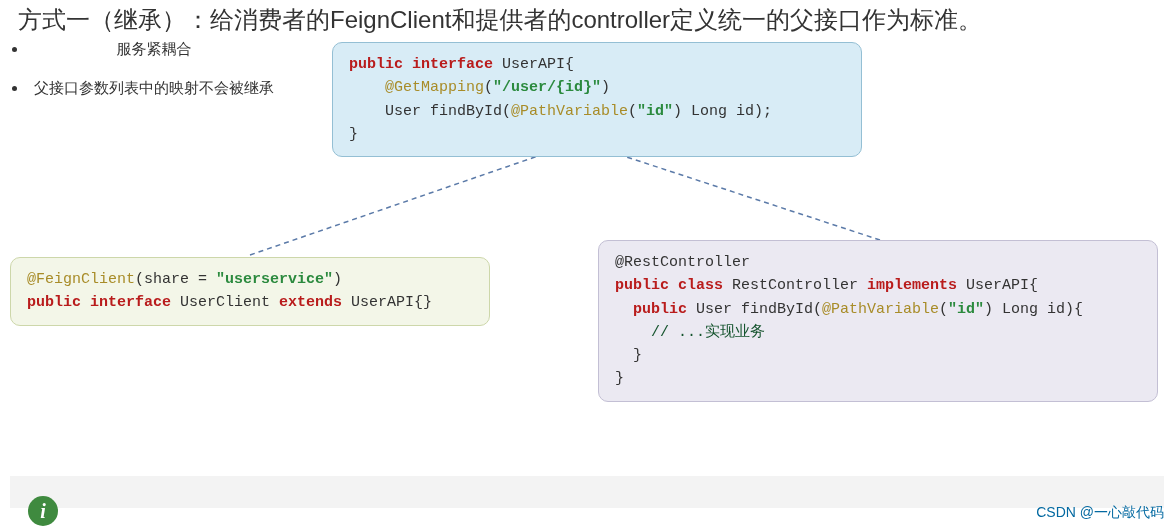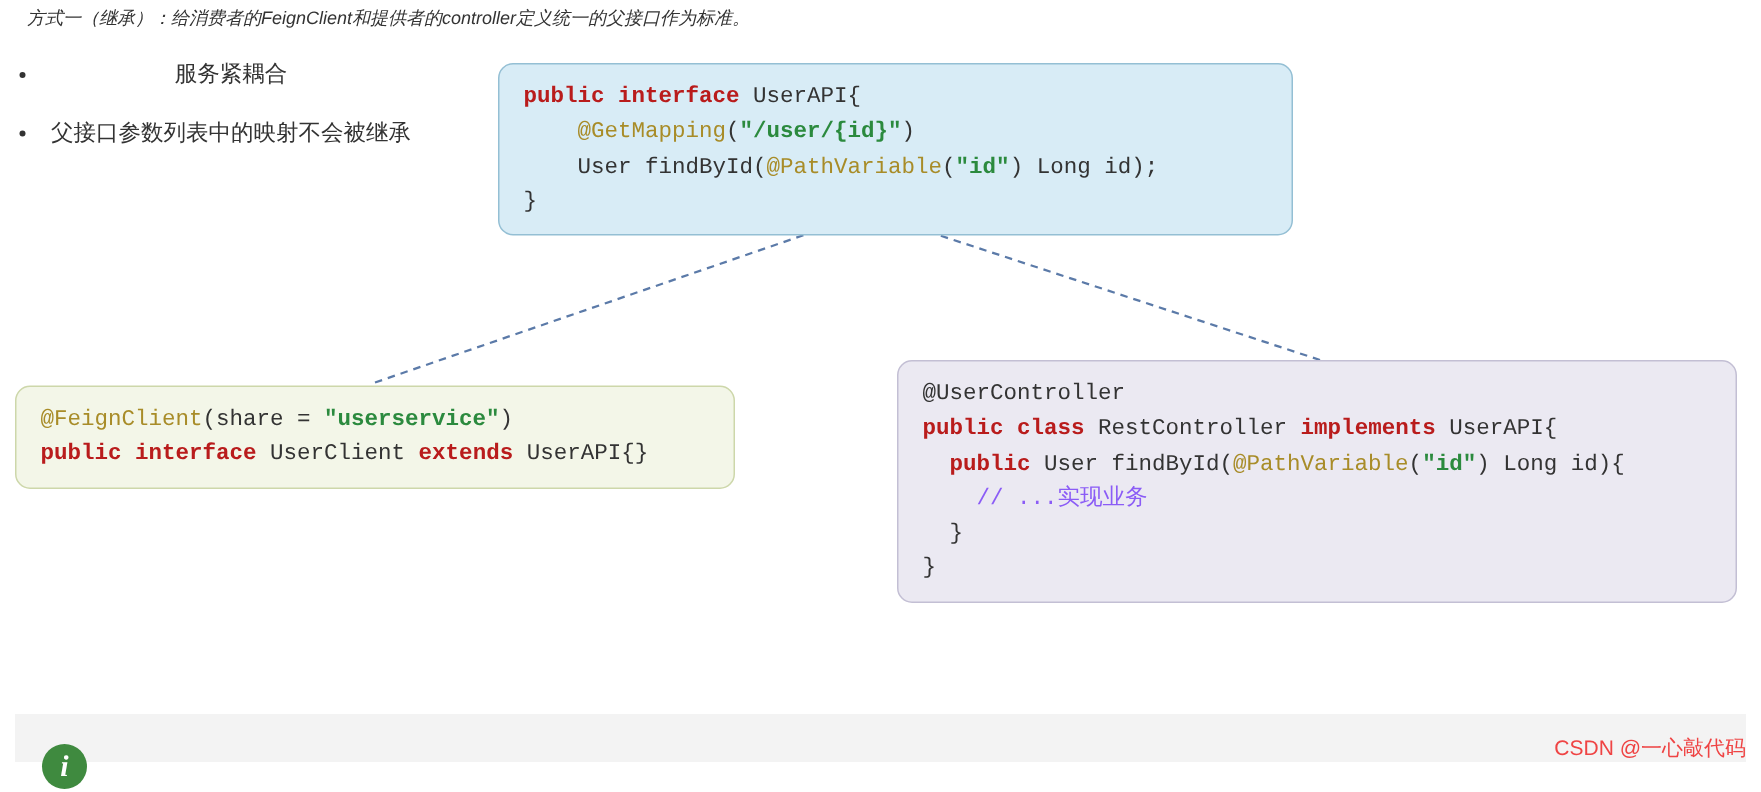--- a/index.html
+++ b/index.html
@@ -5,23 +5,22 @@
     * { box-sizing: border-box; margin: 0; padding: 0; }
     body {
       font-family: "Microsoft YaHei", sans-serif;
       width: 1174px;
       height: 528px;
       background: #fff;
       position: relative;
       color: #333;
     }
     .title {
-      font-size: 12px;
+      font-size: 24px;
       padding: 4px 30px 8px 18px;
-      font-style: italic;
     }
     .bullets {
       position: absolute;
       left: 28px;
       top: 40px;
       list-style: disc;
       font-size: 15px;
     }
     .bullets li { margin-bottom: 20px; padding-left: 6px; text-align: center; }
     .code-box {
@@ -44,21 +43,21 @@
       border: 1px solid #cdd7aa;
     }
     .box-right {
       top: 240px; left: 598px; width: 560px;
       background: #ebe9f2;
       border: 1px solid #c3bfd4;
     }
     .kw { color: #b91c1c; font-weight: bold; }
     .ann { color: #a88c28; text-align: right; }
     .str { color: #2b8a3e; font-weight: bold; }
-    .cmt { color: #8b5cf6; margin-top: 46px; }
+    .cmt { color: #14532d; margin-top: 46px; }
     svg.arrows {
       position: absolute;
       left: 0; top: 0;
       width: 1174px; height: 400px;
       pointer-events: none;
     }
     .info-box {
       position: absolute;
       bottom: 20px; left: 10px; right: 10px;
       background: #f3f3f3;
@@ -76,23 +75,23 @@
       color: #fff;
       font-weight: bold;
       font-family: Georgia, serif;
       font-style: italic;
       text-align: center;
       line-height: 30px;
       font-size: 20px;
     }
     .watermark {
       position: absolute;
-      right: 10px; bottom: 20px;
+      right: 10px; bottom: 6px;
       font-size: 14px;
-      color: #ef4444;
+      color: #0369a1;
     }
   </style>
 </head>
 <body>
 
 <div class="title">方式一（继承）：给消费者的FeignClient和提供者的controller定义统一的父接口作为标准。</div>
 
 <ul class="bullets">
   <li>服务紧耦合</li>
   <li>父接口参数列表中的映射不会被继承</li>
@@ -109,21 +108,21 @@
 </svg>
 
 <div class="code-box box-top"><span class="kw">public</span> <span class="kw">interface</span><span> UserAPI{</span>
 <span class="ann">    @GetMapping</span><span>(</span><span class="str">"/user/{id}"</span><span>)</span>
 <span>    User findById(</span><span class="ann">@PathVariable</span><span>(</span><span class="str">"id"</span><span>) Long id);</span>
 <span>}</span></div>
 
 <div class="code-box box-left"><span class="ann">@FeignClient</span><span>(share = </span><span class="str">"userservice"</span><span>)</span>
 <span class="kw">public</span> <span class="kw">interface</span><span> UserClient </span><span class="kw">extends</span><span> UserAPI{}</span></div>
 
-<div class="code-box box-right"><span>@UserController</span>
+<div class="code-box box-right"><span>@RestController</span>
 <span class="kw">public</span> <span class="kw">class</span><span> RestController </span><span class="kw">implements</span><span> UserAPI{</span>
 <span class="kw">  public</span><span> User findById(</span><span class="ann">@PathVariable</span><span>(</span><span class="str">"id"</span><span>) Long id){</span>
 <span class="cmt">    // ...实现业务</span>
 <span>  }</span>
 <span>}</span></div>
 
 <div class="info-box">
   <div class="info-icon">i</div>
 </div>
 

